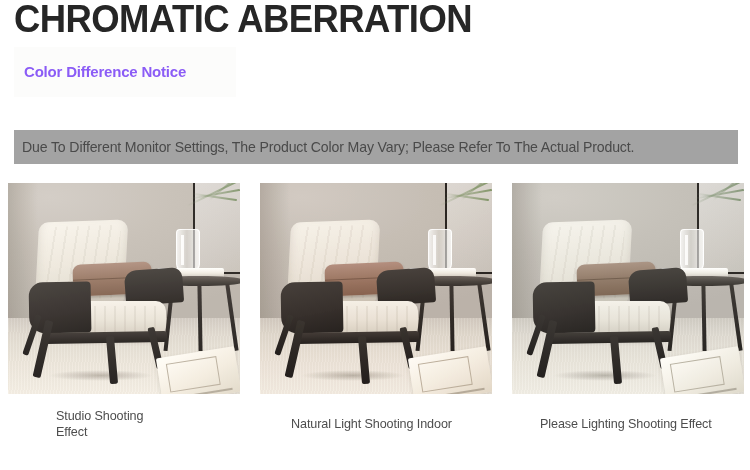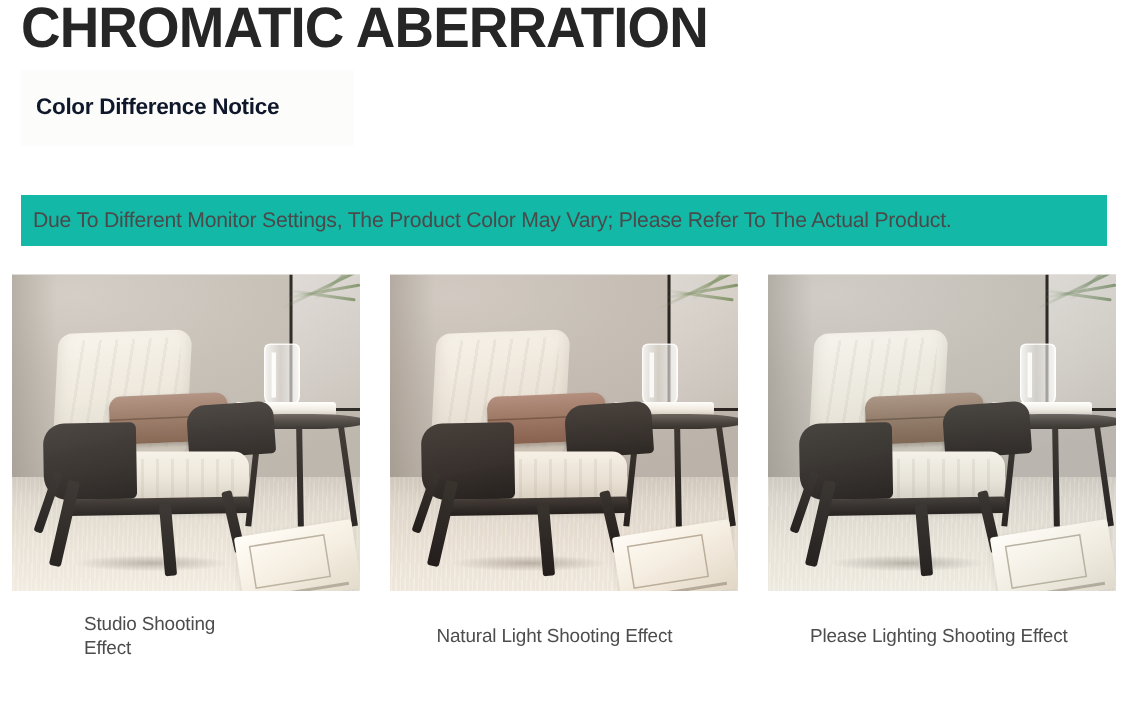--- a/index.html
+++ b/index.html
@@ -44,32 +44,32 @@
   }
 
   .subtitle {
     position: absolute;
     left: 10px;
     top: 16px;
     font-size: 15px;
     line-height: 18px;
     font-weight: 700;
     letter-spacing: -0.2px;
-    color: #0f172a;
+    color: #8b5cf6;
     white-space: nowrap;
     text-align: right;
   }
 
   .notice-wrap {
     position: absolute;
     left: 14px;
     top: 130px;
     width: 724px;
     height: 34px;
-    background: #14b8a6;
+    background: #a3a3a3;
   }
 
   .notice {
     position: absolute;
     left: 8px;
     top: 8px;
     font-size: 14.2px;
     line-height: 18px;
     color: #4a4a4a;
     letter-spacing: -0.15px;
@@ -516,17 +516,17 @@
         </div>
 
         <div class="magazine"></div>
       </div>
     </div>
 
   </div>
 
   <div class="caption cap1">Studio Shooting Effect</div>
 
-  <div class="caption cap2">Natural Light Shooting Effect</div>
+  <div class="caption cap2">Natural Light Shooting Indoor</div>
 
   <div class="caption cap3">Please Lighting Shooting Effect</div>
 
 </div>
 
 </body></html>

